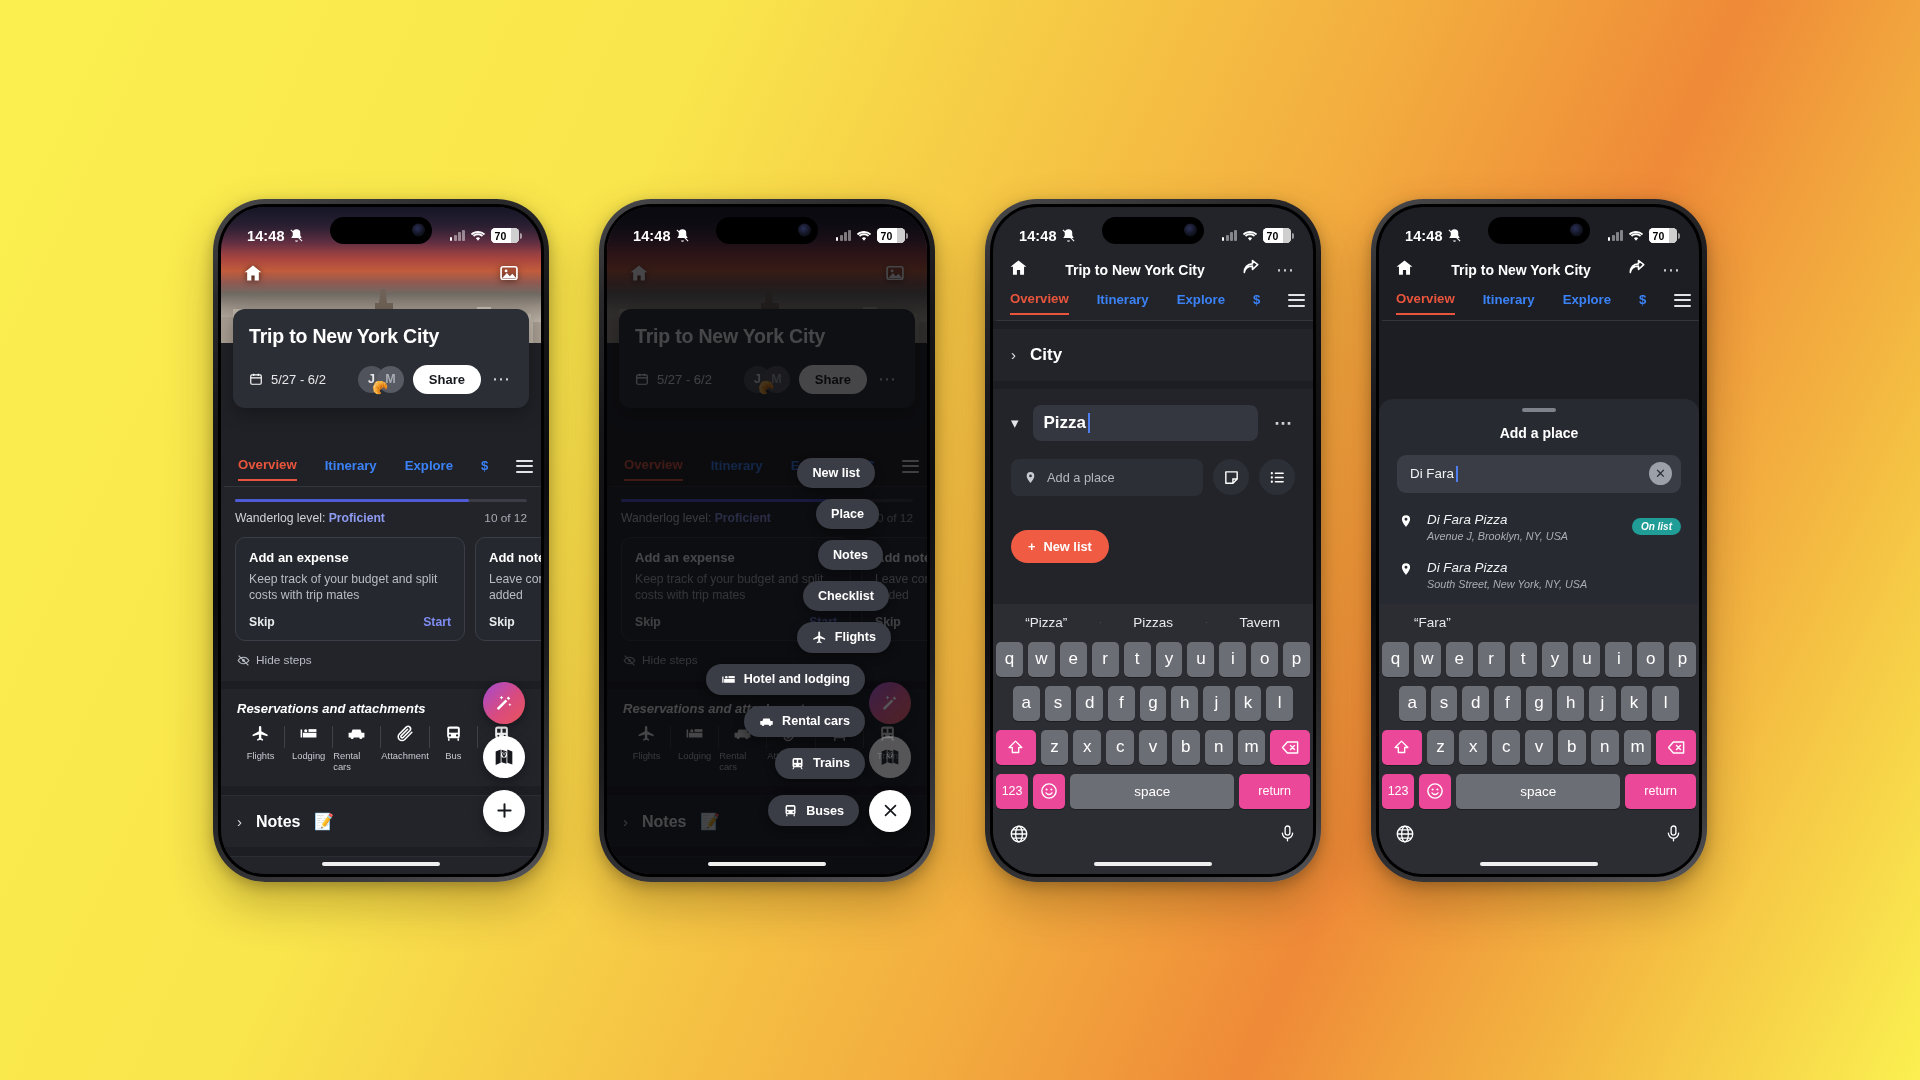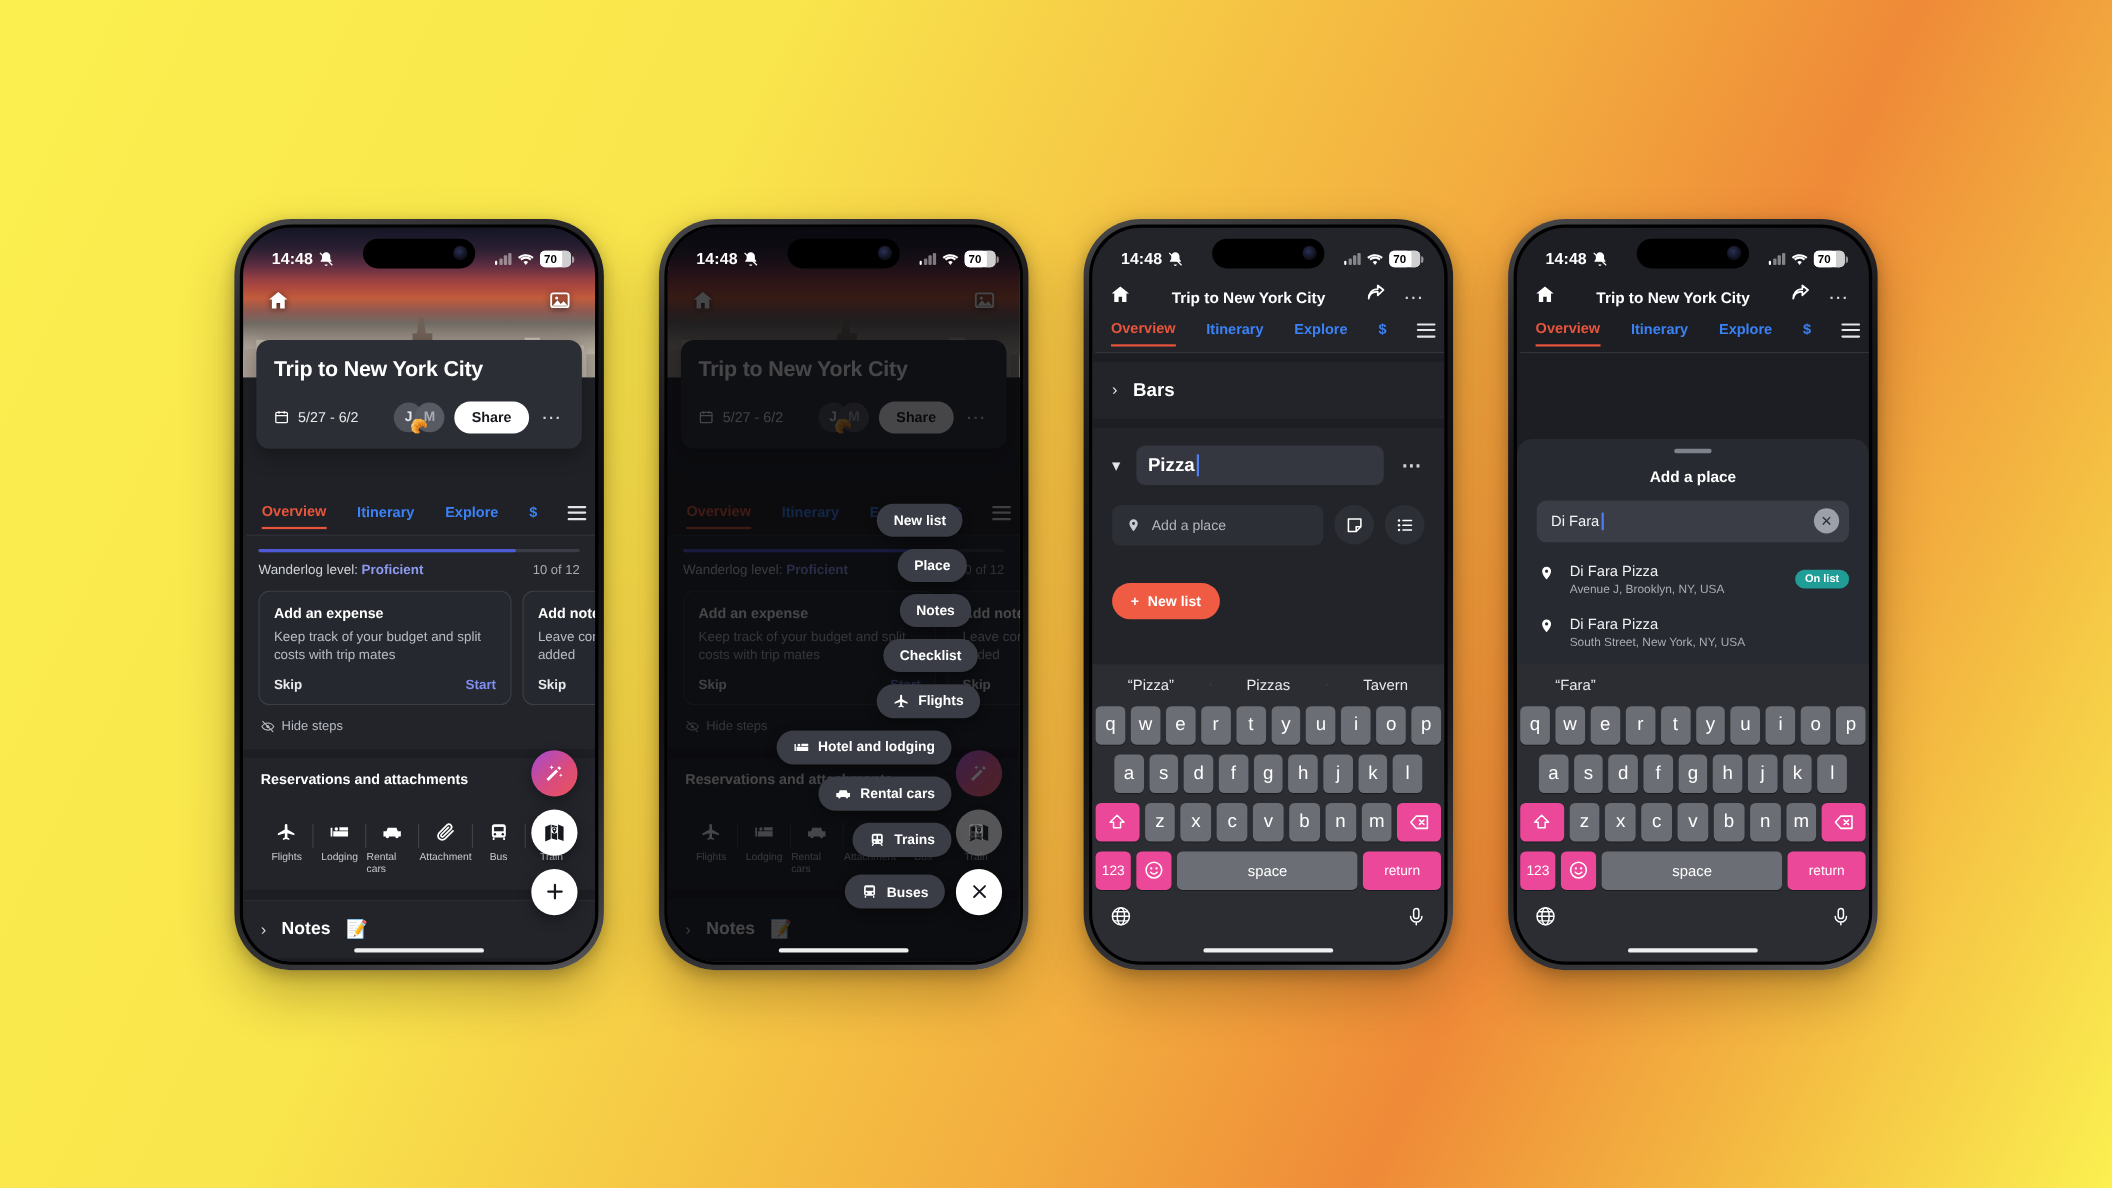--- a/index.html
+++ b/index.html
@@ -141,21 +141,21 @@
   .tc-desc { font-size:12.2px; color:#b9bcc4; line-height:1.38; }
   .tc-foot { display:flex; justify-content:space-between; align-items:center; margin-top:11px; }
   .tc-skip { font-size:12.2px; font-weight:700; color:#e9eaec; cursor:pointer;}
   .tc-start { font-size:12.2px; font-weight:700; color:#7f8cf0; cursor:pointer;}
 
   .hide-steps { display:flex; align-items:center; gap:6px; padding: 12px 16px 0; font-size:11.8px; color:#b9bcc4; cursor:pointer;}
 
   .section-divider { height:8px; background:#1c1e23; margin-top: 14px; }
 
   .res-block { padding: 12px 16px 14px; }
-  .res-title { font-size:13px; font-weight:700; margin-bottom:31px; }
+  .res-title { font-size:13px; font-weight:700; margin-bottom:8px;font-style:italic; }
   .res-icons { display:flex; align-items:flex-start; }
   .res-item { flex:1; display:flex; flex-direction:column; align-items:center; gap:7px; cursor:pointer; }
   .res-item .lbl { font-size:9.4px; color:#c6c9d0; }
   .res-sep { width:1px; align-self:stretch; background:#3e414a; margin-top:2px; height:22px; }
 
   .acc-row { display:flex; align-items:center; gap:14px; padding: 16px 16px; border-top:1px solid #2a2d33; font-size:16px; font-weight:700; cursor:pointer;}
   .acc-row .chev { color:#d8dade; font-size:15px; font-weight:400; }
   .acc-gap { height:9px; background:#1c1e23; }
 
   
@@ -223,21 +223,21 @@
   .grabber { width:34px; height:4px; border-radius:3px; background:#7e828b; margin: 9px auto 0;}
   .sheet-title { text-align:center; font-size:14px; font-weight:700; margin-top: 13px;}
   .search-field {
     margin: 14px 18px 0; background:#3a3d45; border-radius:9px; height:38px;
     display:flex; align-items:center; padding: 0 9px 0 13px; gap:8px;
   }
   .search-field .val { flex:1; font-size:13.4px; color:#f2f3f5; display:flex; align-items:center;}
   .clear-x { width:23px; height:23px; border-radius:50%; background:#9ba0a9; color:#2a2d34;
              display:flex; align-items:center; justify-content:center; font-size:13px; cursor:pointer;}
   .results { margin-top: 10px; }
-  .result { display:flex; align-items:flex-start; gap:12px; padding: 9px 18px; cursor:pointer;}
+  .result { display:flex; align-items:flex-start; gap:12px; padding: 9px 18px; cursor:pointer;font-style:italic;}
   .result .txt { flex:1; }
   .result .nm { font-size:13.4px; color:#f0f1f3; }
   .result .sub { font-size:10.8px; color:#a9adb5; margin-top:3px;}
   .badge { background:#1f9d96; color:#fff; font-size:10px; font-weight:700; border-radius:10px; padding:3px 9px; align-self:center;}
   .result-ico { width:18px; display:flex; justify-content:center; padding-top:2px;}
 </style>
 </head>
 <body>
 
 <div class="bg-overlay"></div>
@@ -844,21 +844,21 @@
               <i></i>
               <i></i>
               <i></i>
             </span>
         </div>
 
         <div class="list-body" style="top:114px">
           <div class="list-hd"></div>
           <div class="list-row">
             <span class="chev">›</span>
-            <span>Bars</span>
+            <span>City</span>
           </div>
           <div class="list-hd"></div>
           <div class="list-row">
             <span class="chev" style="transform:rotate(0deg)">▾</span>
             <span class="edit-name">
               <span>Pizza</span>
                 <span class="caret"></span>
             </span>
             <span class="dots-btn">⋯</span>
           </div>

